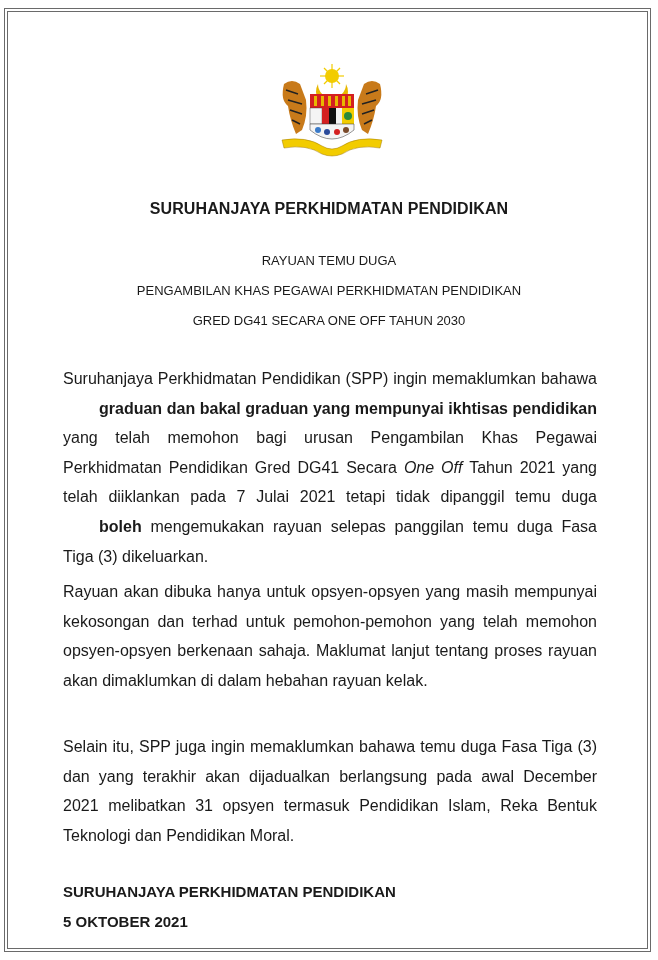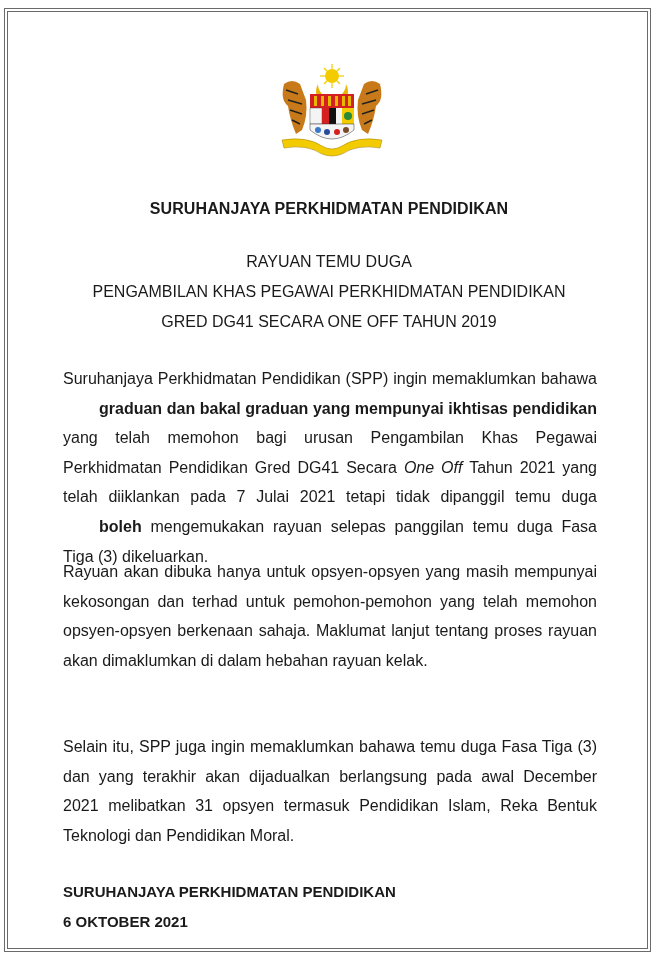--- a/index.html
+++ b/index.html
@@ -7,27 +7,27 @@
   .frame {
     position: absolute; left: 4px; top: 8px; width: 647px; height: 944px;
     border: 1px solid #6a6a6a; box-sizing: border-box;
   }
   .frame-inner {
     position: absolute; left: 2px; top: 2px; right: 2px; bottom: 2px;
     border: 1px solid #6a6a6a;
   }
   .crest { position: absolute; left: 262px; top: 60px; width: 140px; height: 100px; }
   .org-title { position: absolute; left: 0; right: 0; top: 200px; text-align: center; font-weight: bold; font-size: 16px; letter-spacing: 0.1px; }
-  .subtitle { position: absolute; left: 0; right: 0; text-align: center; font-size: 16px; }
+  .subtitle { position: absolute; left: 0; right: 0; text-align: center; font-size: 13px; }
   .st1 { top: 253px; }
   .st2 { top: 283px; }
   .st3 { top: 313px; }
   .para { position: absolute; left: 63px; width: 534px; font-size: 16px; line-height: 29.6px; text-align: justify; }
   .p1 { top: 364px; }
-  .p2 { top: 557px; }
+  .p2 { top: 577px; }
   .p3 { top: 732px; }
   .sig { position: absolute; left: 63px; font-weight: bold; font-size: 15px; }
   .sig1 { top: 883px; }
   .sig2 { top: 913px; }
   b { font-weight: bold; margin-left: 36px; }
   i { }
 </style>
 </head>
 <body>
 
@@ -74,22 +74,22 @@
     <path d="M116 30 L104 34 M114 40 L100 44 M112 50 L100 54 M110 60 L102 64" stroke="#222" stroke-width="1.5"></path>
 
     <path d="M20 80 Q45 76 60 86 Q70 92 80 86 Q95 76 120 80 L118 88 Q95 84 80 94 Q70 98 60 94 Q45 84 22 88 Z" fill="#f2cc00" stroke="#a07800" stroke-width="0.5"></path>
   </svg>
 </div>
 
 <div class="org-title">SURUHANJAYA PERKHIDMATAN PENDIDIKAN</div>
 
 <div class="subtitle st1">RAYUAN TEMU DUGA</div>
 <div class="subtitle st2">PENGAMBILAN KHAS PEGAWAI PERKHIDMATAN PENDIDIKAN</div>
-<div class="subtitle st3">GRED DG41 SECARA ONE OFF TAHUN 2019</div>
+<div class="subtitle st3">GRED DG41 SECARA ONE OFF TAHUN 2030</div>
 
 <div class="para p1"><span>Suruhanjaya Perkhidmatan Pendidikan (SPP) ingin memaklumkan bahawa </span><b>graduan dan bakal graduan yang mempunyai ikhtisas pendidikan</b><span> yang telah memohon bagi urusan Pengambilan Khas Pegawai Perkhidmatan Pendidikan Gred DG41 Secara </span><i>One Off</i><span> Tahun 2021 yang telah diiklankan pada 7 Julai 2021 tetapi tidak dipanggil temu duga </span><b>boleh</b><span> mengemukakan rayuan selepas panggilan temu duga Fasa Tiga (3) dikeluarkan.</span></div>
 
 <div class="para p2">Rayuan akan dibuka hanya untuk opsyen-opsyen yang masih mempunyai kekosongan dan terhad untuk pemohon-pemohon yang telah memohon opsyen-opsyen berkenaan sahaja. Maklumat lanjut tentang proses rayuan akan dimaklumkan di dalam hebahan rayuan kelak.</div>
 
 <div class="para p3">Selain itu, SPP juga ingin memaklumkan bahawa temu duga Fasa Tiga (3) dan yang terakhir akan dijadualkan berlangsung pada awal December 2021 melibatkan 31 opsyen termasuk Pendidikan Islam, Reka Bentuk Teknologi dan Pendidikan Moral.</div>
 
 <div class="sig sig1">SURUHANJAYA PERKHIDMATAN PENDIDIKAN</div>
-<div class="sig sig2">6 OKTOBER 2021</div>
+<div class="sig sig2">5 OKTOBER 2021</div>
 
 </body></html>

